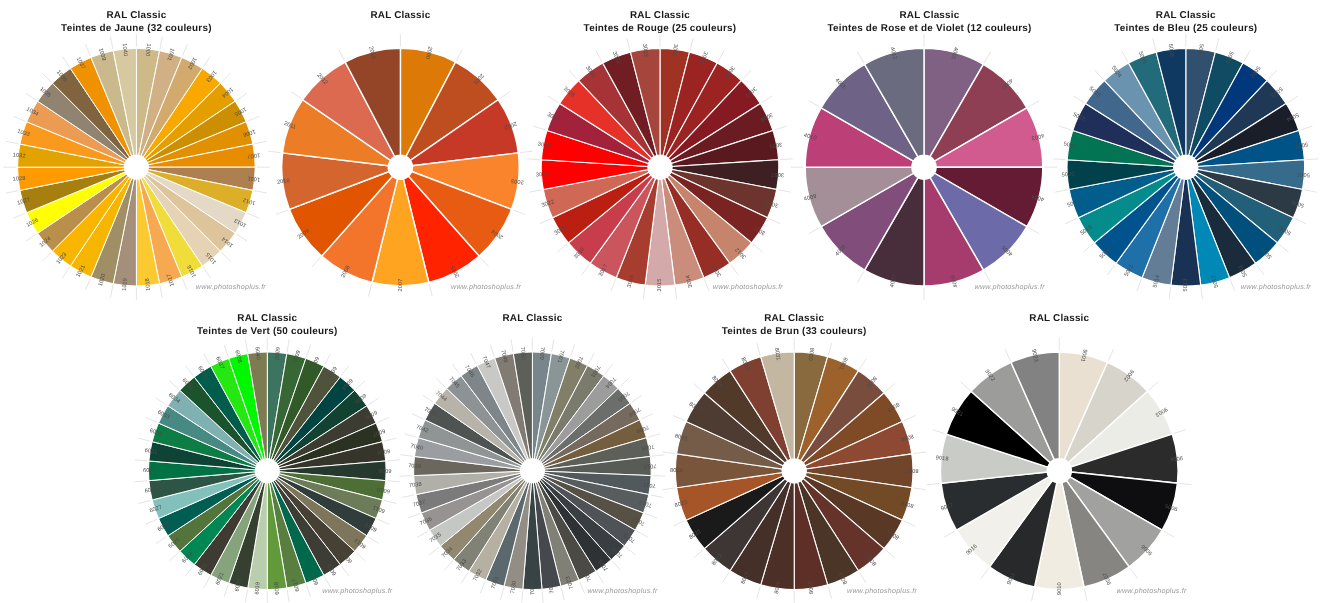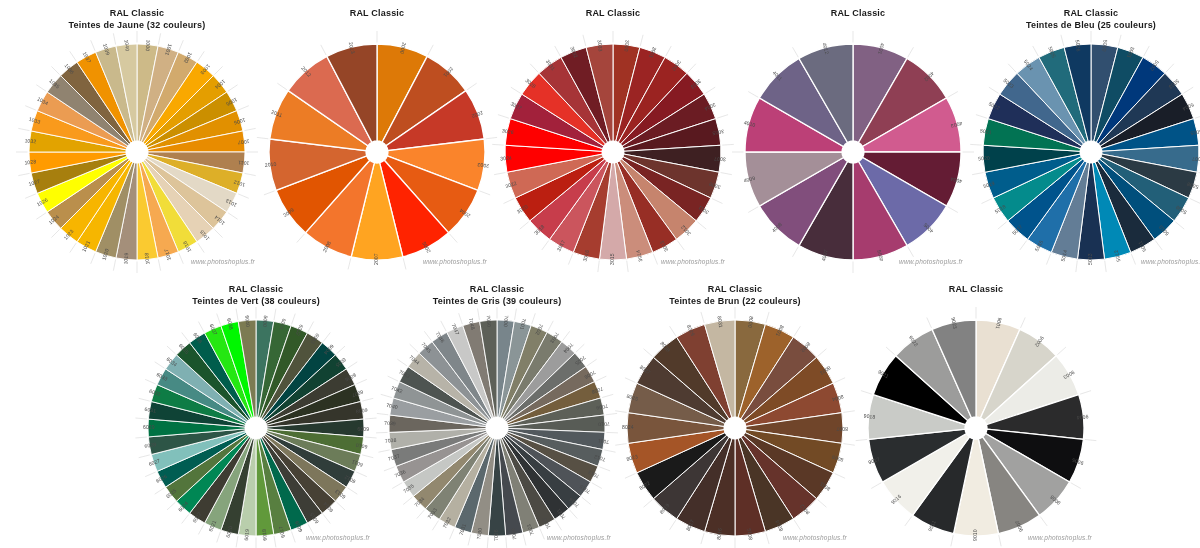--- a/index.html
+++ b/index.html
@@ -4,21 +4,21 @@
 <style>
   * { box-sizing: border-box; }
   html, body { margin:0; padding:0; }
   body {
     width:1200px; height:548px;
     background:#ffffff;
     font-family:"Liberation Sans", sans-serif;
     overflow:hidden;
     position:relative;
   }
-  .grid { position:absolute; inset:0;margin-left:13px; }
+  .grid { position:absolute; inset:0; }
   .panel { position:absolute; }
   .title {
     text-align:center;
     font-size:9px;
     font-weight:bold;
     color:#1a1a1a;
     line-height:11.5px;
     letter-spacing:0.2px;
     white-space:nowrap;
   }
@@ -294,20 +294,21 @@
           <text class="lbl" x="258.34" y="111.93" text-anchor="start" dominant-baseline="middle" transform="rotate(380.77 258.34 111.93)">2011</text>
           <text class="lbl" x="289.07" y="67.42" text-anchor="start" dominant-baseline="middle" transform="rotate(408.46 289.07 67.42)">2012</text>
           <text class="lbl" x="336.96" y="42.28" text-anchor="start" dominant-baseline="middle" transform="rotate(436.15 336.96 42.28)">2013</text>
         </g>
       </svg>
       <div class="wm" style="left: 410px; top: 258px;">www.photoshoplus.fr</div>
     </div>
     <div class="panel" style="left: 0px; top: 0px; width: 1200px; height: 548px;">
       <div class="title" style="left: 400px; top: 8px; width: 400px; position: absolute;">
         <span class="l2">RAL Classic</span>
+        <span class="l2">Teintes de Rouge (25 couleurs)</span>
       </div>
       <svg width="1200" height="548" style="position: absolute; left: 0px; top: 0px;">
         <g>
           <line x1="600.00" y1="42.50" x2="600.00" y2="31.00" stroke="#dcdcdc" stroke-width="0.7"></line>
           <line x1="627.23" y1="45.94" x2="630.09" y2="34.80" stroke="#dcdcdc" stroke-width="0.7"></line>
           <line x1="652.75" y1="56.04" x2="658.29" y2="45.97" stroke="#dcdcdc" stroke-width="0.7"></line>
           <line x1="674.96" y1="72.18" x2="682.83" y2="63.79" stroke="#dcdcdc" stroke-width="0.7"></line>
           <line x1="692.45" y1="93.33" x2="702.16" y2="87.16" stroke="#dcdcdc" stroke-width="0.7"></line>
           <line x1="704.14" y1="118.16" x2="715.08" y2="114.61" stroke="#dcdcdc" stroke-width="0.7"></line>
           <line x1="709.28" y1="145.12" x2="720.76" y2="144.40" stroke="#dcdcdc" stroke-width="0.7"></line>
@@ -434,20 +435,21 @@
           <text class="lbl" x="533.58" y="60.58" text-anchor="start" dominant-baseline="middle" transform="rotate(414.00 533.58 60.58)">3031</text>
           <text class="lbl" x="558.40" y="46.94" text-anchor="start" dominant-baseline="middle" transform="rotate(428.40 558.40 46.94)">3032</text>
           <text class="lbl" x="585.84" y="39.89" text-anchor="start" dominant-baseline="middle" transform="rotate(442.80 585.84 39.89)">3033</text>
         </g>
       </svg>
       <div class="wm" style="left: 648px; top: 258px;">www.photoshoplus.fr</div>
     </div>
     <div class="panel" style="left: 0px; top: 0px; width: 1200px; height: 548px;">
       <div class="title" style="left: 645px; top: 8px; width: 400px; position: absolute;">
         <span class="l2">RAL Classic</span>
+        <span class="l2">Teintes de Rose et de Violet (12 couleurs)</span>
       </div>
       <svg width="1200" height="548" style="position: absolute; left: 0px; top: 0px;">
         <g>
           <line x1="840.00" y1="42.50" x2="840.00" y2="31.00" stroke="#dcdcdc" stroke-width="0.7"></line>
           <line x1="894.75" y1="57.17" x2="900.50" y2="47.21" stroke="#dcdcdc" stroke-width="0.7"></line>
           <line x1="934.83" y1="97.25" x2="944.79" y2="91.50" stroke="#dcdcdc" stroke-width="0.7"></line>
           <line x1="949.50" y1="152.00" x2="961.00" y2="152.00" stroke="#dcdcdc" stroke-width="0.7"></line>
           <line x1="934.83" y1="206.75" x2="944.79" y2="212.50" stroke="#dcdcdc" stroke-width="0.7"></line>
           <line x1="894.75" y1="246.83" x2="900.50" y2="256.79" stroke="#dcdcdc" stroke-width="0.7"></line>
           <line x1="840.00" y1="261.50" x2="840.00" y2="273.00" stroke="#dcdcdc" stroke-width="0.7"></line>
@@ -650,21 +652,21 @@
           <text class="lbl" x="1011.58" y="60.58" text-anchor="start" dominant-baseline="middle" transform="rotate(414.00 1011.58 60.58)">5024</text>
           <text class="lbl" x="1036.40" y="46.94" text-anchor="start" dominant-baseline="middle" transform="rotate(428.40 1036.40 46.94)">5025</text>
           <text class="lbl" x="1063.84" y="39.89" text-anchor="start" dominant-baseline="middle" transform="rotate(442.80 1063.84 39.89)">5026</text>
         </g>
       </svg>
       <div class="wm" style="left: 1128px; top: 258px;">www.photoshoplus.fr</div>
     </div>
     <div class="panel" style="left: 0px; top: 0px; width: 1200px; height: 548px;">
       <div class="title" style="left: 43px; top: 284px; width: 400px; position: absolute;">
         <span class="l2">RAL Classic</span>
-        <span class="l2">Teintes de Vert (38 couleurs)</span>
+        <span class="l2">Teintes de Vert (50 couleurs)</span>
       </div>
       <svg width="1200" height="548" style="position: absolute; left: 0px; top: 0px;">
         <g>
           <line x1="243.00" y1="318.50" x2="243.00" y2="307.00" stroke="#dcdcdc" stroke-width="0.7"></line>
           <line x1="261.02" y1="319.99" x2="262.92" y2="308.65" stroke="#dcdcdc" stroke-width="0.7"></line>
           <line x1="278.55" y1="324.43" x2="282.29" y2="313.56" stroke="#dcdcdc" stroke-width="0.7"></line>
           <line x1="295.12" y1="331.70" x2="300.59" y2="321.58" stroke="#dcdcdc" stroke-width="0.7"></line>
           <line x1="310.26" y1="341.59" x2="317.32" y2="332.51" stroke="#dcdcdc" stroke-width="0.7"></line>
           <line x1="323.56" y1="353.84" x2="332.02" y2="346.05" stroke="#dcdcdc" stroke-width="0.7"></line>
           <line x1="334.67" y1="368.11" x2="344.30" y2="361.82" stroke="#dcdcdc" stroke-width="0.7"></line>
@@ -856,21 +858,20 @@
           <text class="lbl" x="197.61" y="324.52" text-anchor="start" dominant-baseline="middle" transform="rotate(426.32 197.61 324.52)">6037</text>
           <text class="lbl" x="215.26" y="318.46" text-anchor="start" dominant-baseline="middle" transform="rotate(435.79 215.26 318.46)">6038</text>
           <text class="lbl" x="233.67" y="315.39" text-anchor="start" dominant-baseline="middle" transform="rotate(445.26 233.67 315.39)">6040</text>
         </g>
       </svg>
       <div class="wm" style="left: 293px; top: 534px;">www.photoshoplus.fr</div>
     </div>
     <div class="panel" style="left: 0px; top: 0px; width: 1200px; height: 548px;">
       <div class="title" style="left: 284px; top: 284px; width: 400px; position: absolute;">
         <span class="l2">RAL Classic</span>
-        <span class="l2">Teintes de Gris (39 couleurs)</span>
       </div>
       <svg width="1200" height="548" style="position: absolute; left: 0px; top: 0px;">
         <g>
           <line x1="484.00" y1="318.50" x2="484.00" y2="307.00" stroke="#dcdcdc" stroke-width="0.7"></line>
           <line x1="501.57" y1="319.92" x2="503.41" y2="308.57" stroke="#dcdcdc" stroke-width="0.7"></line>
           <line x1="518.68" y1="324.14" x2="522.32" y2="313.23" stroke="#dcdcdc" stroke-width="0.7"></line>
           <line x1="534.89" y1="331.04" x2="540.23" y2="320.86" stroke="#dcdcdc" stroke-width="0.7"></line>
           <line x1="549.78" y1="340.46" x2="556.69" y2="331.27" stroke="#dcdcdc" stroke-width="0.7"></line>
           <line x1="562.97" y1="352.15" x2="571.27" y2="344.18" stroke="#dcdcdc" stroke-width="0.7"></line>
           <line x1="574.12" y1="365.80" x2="583.58" y2="359.26" stroke="#dcdcdc" stroke-width="0.7"></line>
@@ -1067,21 +1068,21 @@
           <text class="lbl" x="439.71" y="324.04" text-anchor="start" dominant-baseline="middle" transform="rotate(426.92 439.71 324.04)">7047</text>
           <text class="lbl" x="456.96" y="318.28" text-anchor="start" dominant-baseline="middle" transform="rotate(436.15 456.96 318.28)">7048</text>
           <text class="lbl" x="474.91" y="315.37" text-anchor="start" dominant-baseline="middle" transform="rotate(445.38 474.91 315.37)">7050</text>
         </g>
       </svg>
       <div class="wm" style="left: 534px; top: 534px;">www.photoshoplus.fr</div>
     </div>
     <div class="panel" style="left: 0px; top: 0px; width: 1200px; height: 548px;">
       <div class="title" style="left: 522px; top: 284px; width: 400px; position: absolute;">
         <span class="l2">RAL Classic</span>
-        <span class="l2">Teintes de Brun (22 couleurs)</span>
+        <span class="l2">Teintes de Brun (33 couleurs)</span>
       </div>
       <svg width="1200" height="548" style="position: absolute; left: 0px; top: 0px;">
         <g>
           <line x1="722.00" y1="318.50" x2="722.00" y2="307.00" stroke="#dcdcdc" stroke-width="0.7"></line>
           <line x1="752.85" y1="322.94" x2="756.09" y2="311.90" stroke="#dcdcdc" stroke-width="0.7"></line>
           <line x1="781.20" y1="335.88" x2="787.42" y2="326.21" stroke="#dcdcdc" stroke-width="0.7"></line>
           <line x1="804.75" y1="356.29" x2="813.45" y2="348.76" stroke="#dcdcdc" stroke-width="0.7"></line>
           <line x1="821.60" y1="382.51" x2="832.07" y2="377.73" stroke="#dcdcdc" stroke-width="0.7"></line>
           <line x1="830.39" y1="412.42" x2="841.77" y2="410.78" stroke="#dcdcdc" stroke-width="0.7"></line>
           <line x1="830.39" y1="443.58" x2="841.77" y2="445.22" stroke="#dcdcdc" stroke-width="0.7"></line>

